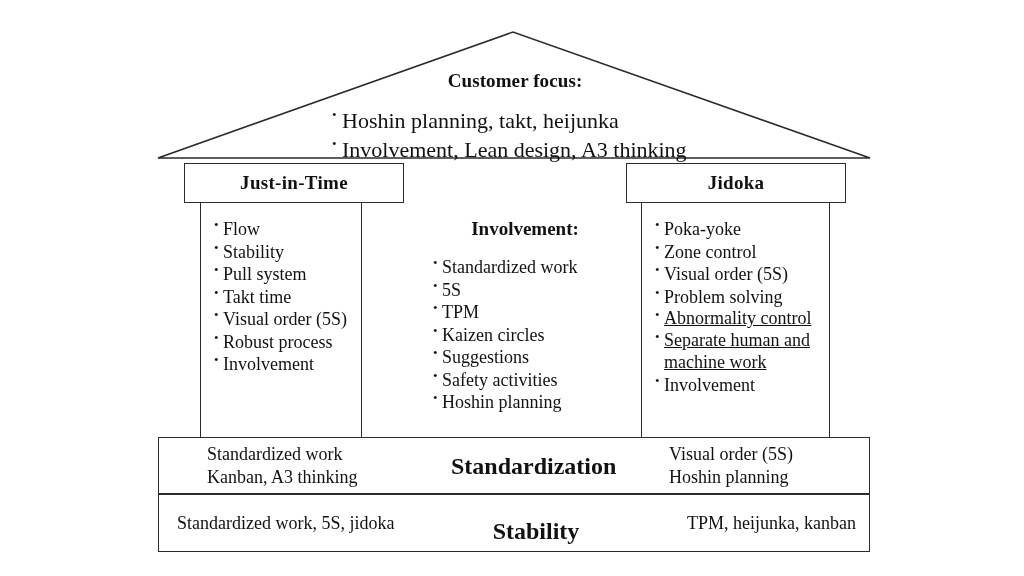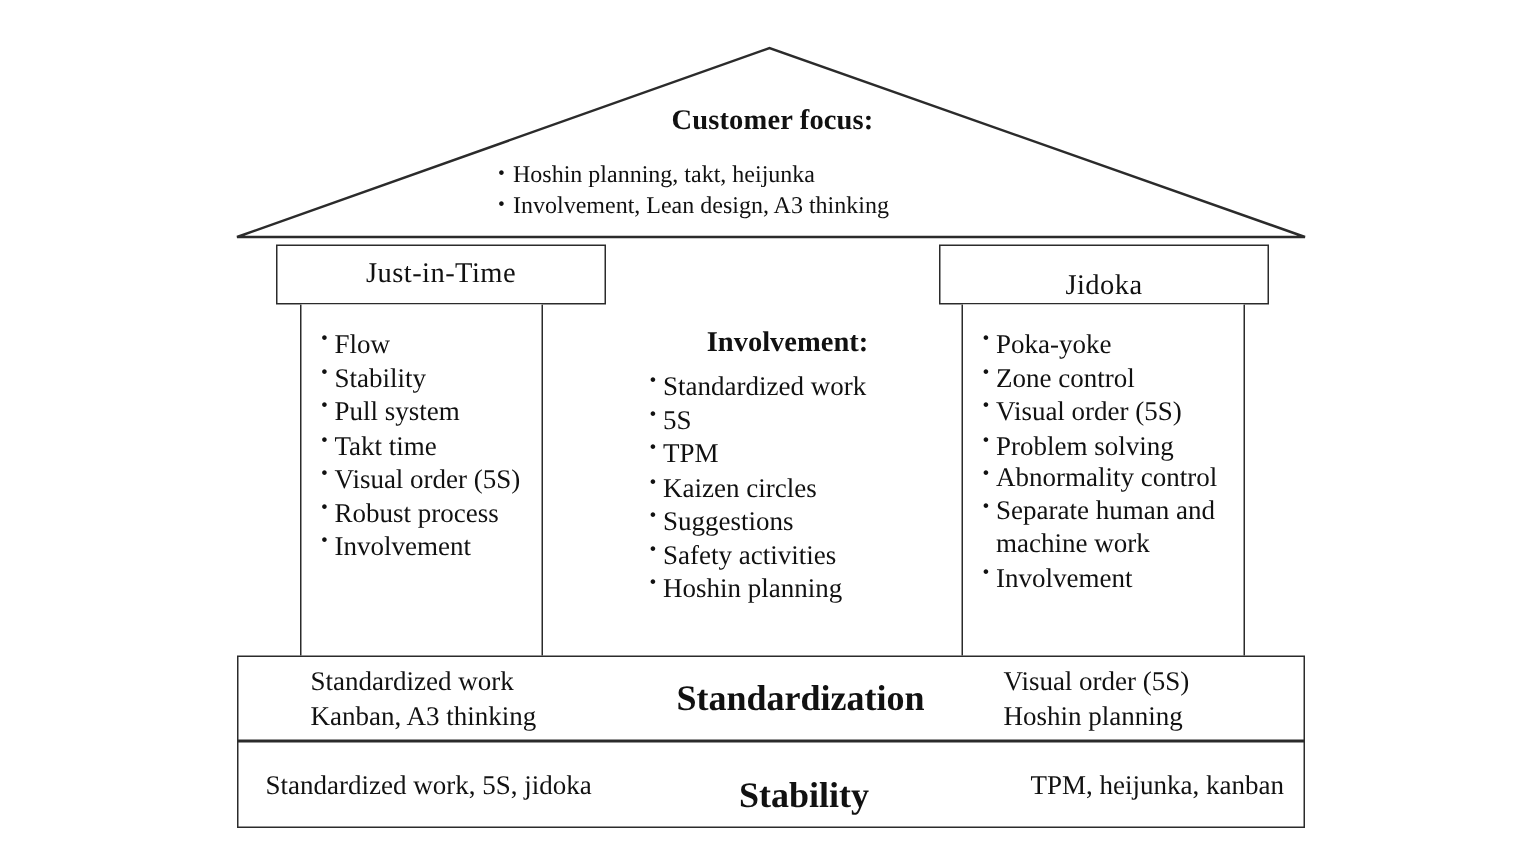--- a/index.html
+++ b/index.html
@@ -30,47 +30,47 @@
   }
   .roof-title {
     font-weight: bold;
     font-size: 19px;
     text-align: center;
     letter-spacing: .1px;
     margin-bottom: 14px;
   }
   .roof-list {
     list-style: none;
-    font-size: 16px;
+    font-size: 22px;
     line-height: 1.33;
     padding-left: 42px;
   }
   .roof-list li { position: relative; white-space: nowrap; }
   .roof-list li::before {
     content: "\2022";
     position: absolute;
     left: -10px;
     font-size: 13px;
     top: 0px;
   }
 
   
   .pillar-head {
     position: absolute;
     border: 1.6px solid #2b2b2b;
     background: #ffffff;
     display: flex;
     align-items: center;
     justify-content: center;
-    font-weight: normal;
+    font-weight: bold;
     font-size: 19px;
     letter-spacing: .3px;
   }
   #head-jit    { left: 184px; top: 163px; width: 220px; height: 40px; }
-  #head-jidoka { left: 626px; top: 163px; width: 220px; height: 40px; align-items: flex-end; }
+  #head-jidoka { left: 626px; top: 163px; width: 220px; height: 40px; }
 
   
   .pillar-body {
     position: absolute;
     border-left: 1.6px solid #2b2b2b;
     border-right: 1.6px solid #2b2b2b;
     background: #ffffff;
   }
   #body-jit    { left: 200px; top: 203px; width: 162px; height: 240px; }
   #body-jidoka { left: 641px; top: 203px; width: 189px; height: 240px; }
@@ -83,33 +83,33 @@
     padding-top: 15px;
   }
   .pillar-list li { position: relative; }
   .pillar-list li::before {
     content: "\2022";
     position: absolute;
     left: -9px;
     top: -1px;
     font-size: 13px;
   }
-  .pillar-list li.wrap { line-height: 1.22; }
+  .pillar-list li.wrap { line-height: 1.22; text-decoration: underline; }
 
   
   .center-col {
     position: absolute;
     left: 420px; top: 218px;
     width: 210px;
   }
   .center-title {
     font-weight: bold;
     font-size: 19px;
     text-align: center;
-    margin-bottom: 6px;
+    margin-bottom: 16px;
   }
   .center-list {
     list-style: none;
     font-size: 18px;
     line-height: 1.255;
     padding-left: 22px;
   }
   .center-list li { position: relative; white-space: nowrap; }
   .center-list li::before {
     content: "\2022";

